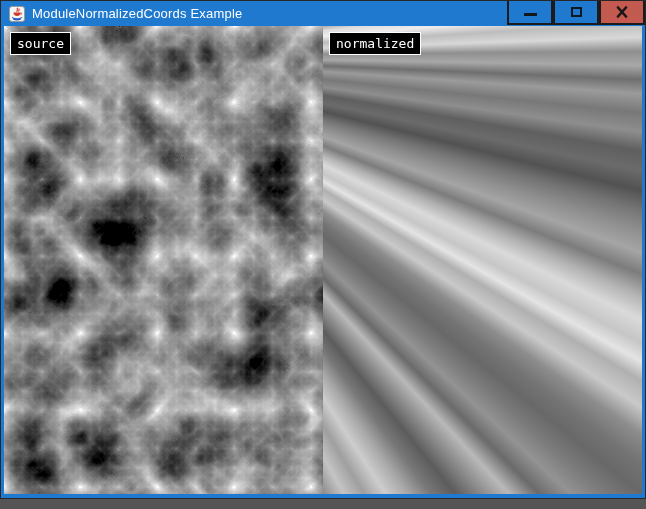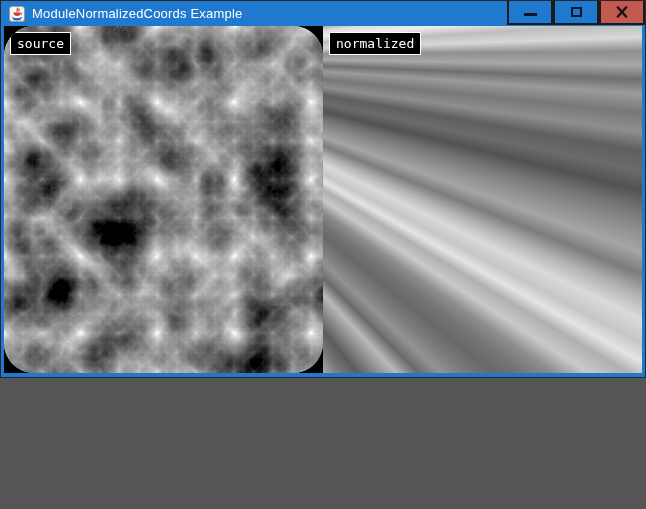--- a/index.html
+++ b/index.html
@@ -1,20 +1,20 @@
 <!DOCTYPE html>
 <html><head>
 <meta charset="utf-8">
 <style>
   html,body { margin:0; padding:0; background:#555; }
   * { box-sizing:border-box; }
 
   .window {
     position:relative;
-    width:646px; height:378px;
+    width:646px; height:499px;
     border:1px solid #272727;
     background:#1f79cf;              
     display:flex; flex-direction:column;
     font-family:"Liberation Sans", sans-serif;
     overflow:hidden;
   }
 
   
   .titlebar {
     height:25px; flex:none;
@@ -40,21 +40,21 @@
   .glyph-min { width:13px; height:3px; background:#10161d; margin-top:4px; }
   .glyph-max { width:11px; height:10px; border:2px solid #0e1822; background:transparent; }
   .glyph-x   { display:block; }
 
   
   .content {
     flex:1; margin:0 3px 4px 3px;
     display:flex; background:#000; overflow:hidden;
   }
   .panel { position:relative; height:100%; overflow:hidden; }
-  .panel-source { width:319px; flex:none; background:#7dd3fc;border-radius:30px; }
+  .panel-source { width:319px; flex:none; background:#7dd3fc; }
   .panel-source svg { display:block; width:319px; height:478px; }
   .panel-normalized {
     flex:1;
     
     background: conic-gradient(from 0deg at -222px 30px,
       #c2c2c2 80deg, #9e9e9e 82deg, #dedede 83.5deg, #ededed 85deg,
       #bdbdbd 86.5deg, #d8d8d8 88deg, #8f8f8f 89.5deg, #a8a8a8 91deg,
       #6f6f6f 92.5deg, #9b9b9b 94deg, #787878 96deg, #8e8e8e 98deg,
       #5f5f5f 100deg, #6b6b6b 102deg, #525252 104deg, #757575 106deg,
       #8f8f8f 108deg, #a5a5a5 110deg, #7c7c7c 112deg, #b2b2b2 114deg,

